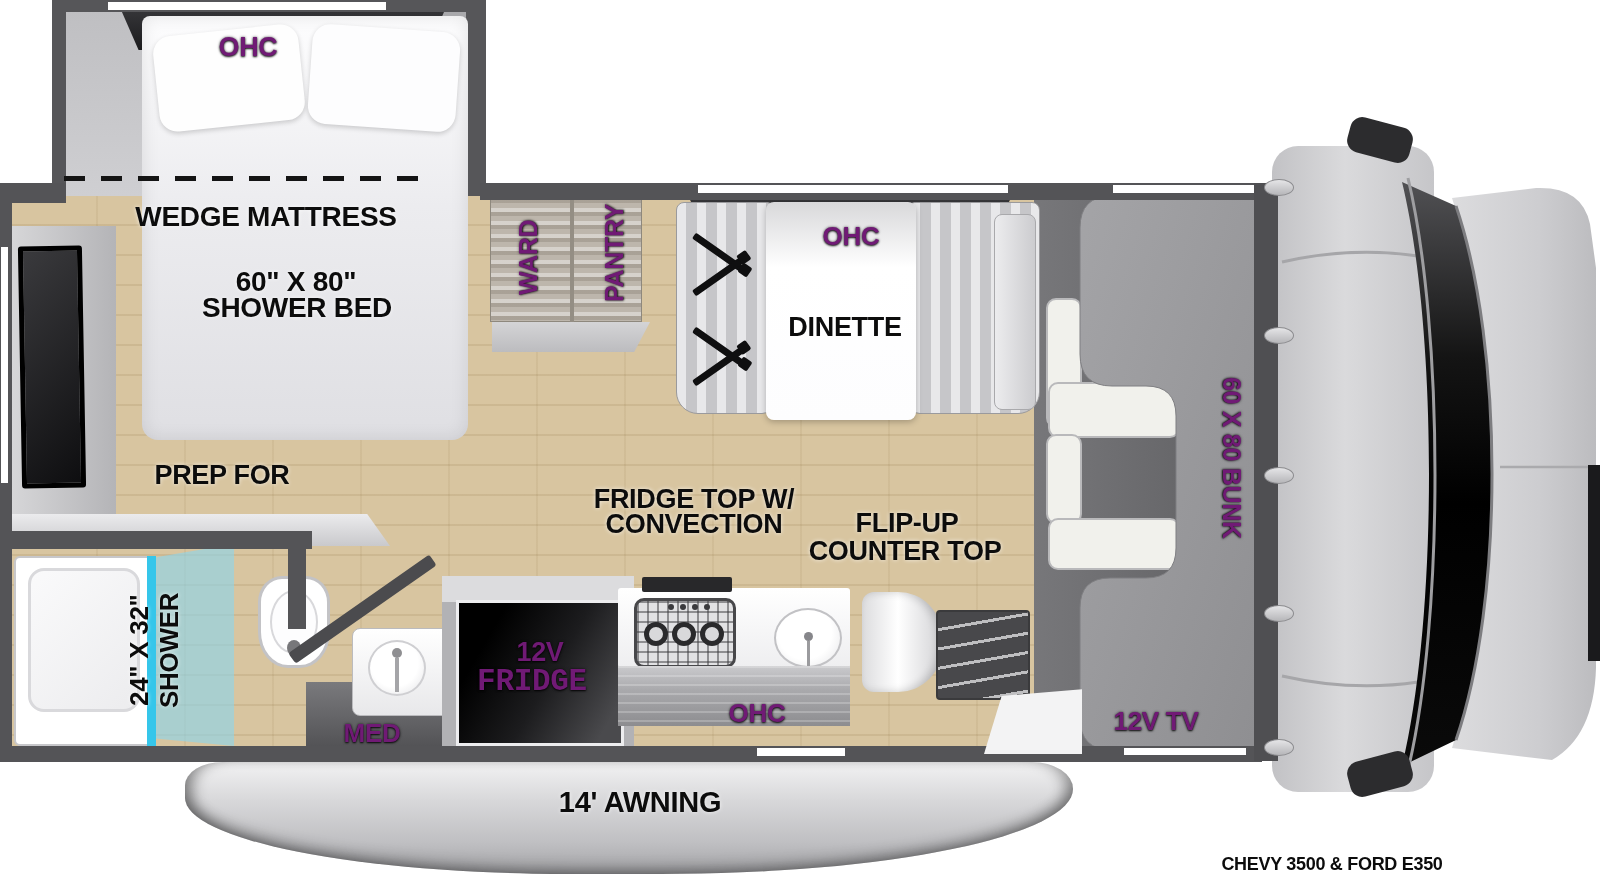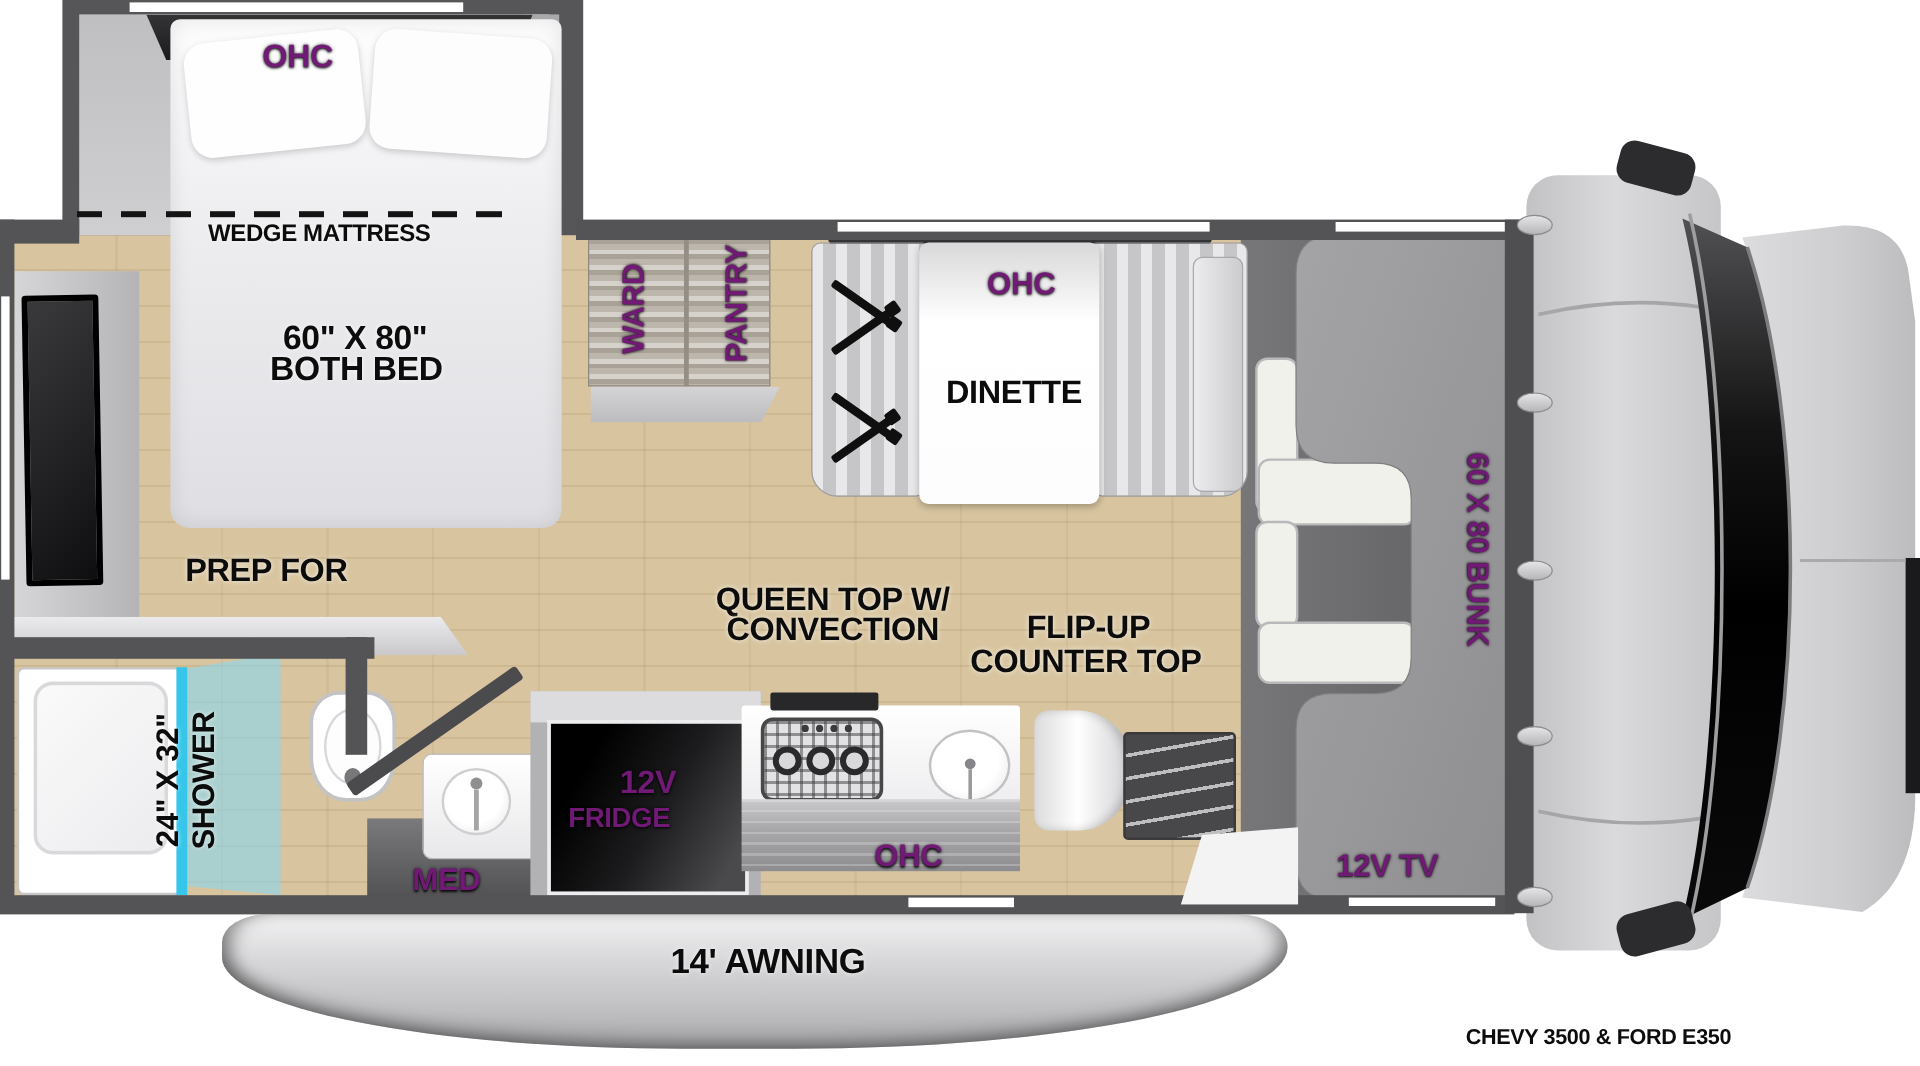--- a/index.html
+++ b/index.html
@@ -83,23 +83,23 @@
   <div style="left:142px;top:16px;width:326px;height:424px;
        background:linear-gradient(180deg,#fdfdfe 0%,#ececef 45%,#dfdfe3 100%);
        border-radius:8px 8px 16px 16px;box-shadow:inset 0 0 18px rgba(0,0,0,.10);"></div>
   <div style="left:156px;top:30px;width:146px;height:96px;transform:rotate(-6deg);
        background:#fefefe;border-radius:18px;box-shadow:0 2px 5px rgba(0,0,0,.18);"></div>
   <div style="left:310px;top:28px;width:148px;height:100px;transform:rotate(4deg);
        background:#fdfdfe;border-radius:18px;box-shadow:0 2px 5px rgba(0,0,0,.18);"></div>
   <div style="left:64px;top:176px;width:362px;height:5px;
        background:repeating-linear-gradient(90deg,#141414 0 21px,transparent 21px 37px);"></div>
   <div class="lbl light" style="left:186px;top:32px;width:124px;height:30px;font-size:27px;">OHC</div>
-  <div class="lbl dark" style="left:86px;top:180px;width:360px;height:30px;font-size:20px;">WEDGE MATTRESS</div>
+  <div class="lbl dark" style="left:86px;top:202px;width:360px;height:30px;font-size:28px;">WEDGE MATTRESS</div>
   <div class="lbl dark" style="left:196px;top:268px;width:200px;height:28px;font-size:28px;">60" X 80"</div>
-  <div class="lbl dark" style="left:187px;top:294px;width:220px;height:28px;font-size:28px;">BOTH BED</div>
+  <div class="lbl dark" style="left:187px;top:294px;width:220px;height:28px;font-size:28px;">SHOWER BED</div>
 
   <div style="left:12px;top:226px;width:104px;height:298px;
        background:linear-gradient(90deg,#d6d6d8,#b4b4b7);"></div>
   <div style="left:20px;top:246px;width:64px;height:242px;transform:rotate(-1deg);
        background:linear-gradient(135deg,#3a3a3d,#0e0e10);border:5px solid #000;border-radius:3px;"></div>
   <div class="lbl dark" style="left:132px;top:462px;width:180px;height:26px;font-size:27px;">PREP FOR</div>
   <div style="left:10px;top:514px;width:380px;height:32px;
        clip-path:polygon(0 0,94% 0,100% 100%,0 100%);background:linear-gradient(180deg,#ebebed,#c9c9cc);"></div>
 
   <div style="left:490px;top:194px;width:152px;height:128px;
@@ -162,21 +162,21 @@
   <div class="wall" style="left:288px;top:531px;width:18px;height:98px;"></div>
   <div style="left:292px;top:652px;width:172px;height:13px;background:#4b4b4e;
        border-radius:3px;transform:rotate(-35deg);transform-origin:left center;"></div>
 
   <div style="left:442px;top:576px;width:192px;height:180px;background:#b2b2b5;"></div>
   <div style="left:442px;top:576px;width:192px;height:26px;background:#dcdcde;"></div>
   <div style="left:456px;top:600px;width:168px;height:146px;
        background:linear-gradient(120deg,#000 20%,#1c1c1e 55%,#4a4a4d 90%);border:3px solid #ededef;
        display:flex;flex-direction:column;align-items:center;justify-content:center;position:absolute;"></div>
   <div class="lbl light" style="left:480px;top:638px;width:120px;height:28px;font-size:27px;">12V</div>
-  <div class="lbl light" style="left:456px;top:667px;width:120px;height:28px;font-size:23px;">FRIDGE</div>
+  <div class="lbl light" style="left:472px;top:667px;width:120px;height:28px;font-size:31px;font-family:Liberation Mono, monospace;">FRIDGE</div>
 
   <div style="left:618px;top:588px;width:232px;height:80px;
        background:linear-gradient(180deg,#ffffff,#eeeef0);border-radius:3px;"></div>
   <div style="left:642px;top:577px;width:90px;height:15px;background:#28282a;border-radius:2px;"></div>
   <div style="left:634px;top:598px;width:102px;height:70px;
        background-color:#e2e2e4;border:3px solid #47474a;border-radius:10px;
        background-image:repeating-linear-gradient(90deg,rgba(60,60,63,.5) 0 2px,transparent 2px 10px),
                         repeating-linear-gradient(180deg,rgba(60,60,63,.5) 0 2px,transparent 2px 10px);"></div>
   <div style="left:668px;top:604px;width:6px;height:6px;background:#3a3a3d;border-radius:50%;"></div>
   <div style="left:680px;top:604px;width:6px;height:6px;background:#3a3a3d;border-radius:50%;"></div>
@@ -194,21 +194,21 @@
        background-image:repeating-linear-gradient(180deg,rgba(255,255,255,.22) 0 2px,transparent 2px 9px),
                         linear-gradient(180deg,#cacacd 0%,#a9a9ac 40%,#8d8d90 100%);"></div>
   <div class="lbl light" style="left:720px;top:699px;width:74px;height:28px;font-size:26px;">OHC</div>
   <div style="left:862px;top:592px;width:80px;height:100px;
        background:linear-gradient(90deg,#dcdcde,#ffffff 45%,#d2d2d5);border-radius:12px 44px 44px 12px;
        box-shadow:inset -4px 0 8px rgba(0,0,0,.18);"></div>
   <div style="left:936px;top:610px;width:94px;height:90px;
        background-color:#48484b;border:2px solid #3a3a3c;border-radius:4px;
        background-image:repeating-linear-gradient(170deg,transparent 0 16px,rgba(230,230,232,.75) 16px 19px);"></div>
 
-  <div class="lbl dark" style="left:584px;top:486px;width:220px;height:26px;font-size:27px;">QUEEN TOP W/</div>
+  <div class="lbl dark" style="left:584px;top:486px;width:220px;height:26px;font-size:27px;">FRIDGE TOP W/</div>
   <div class="lbl dark" style="left:584px;top:511px;width:220px;height:26px;font-size:27px;">CONVECTION</div>
   <div class="lbl dark" style="left:807px;top:510px;width:200px;height:26px;font-size:27px;">FLIP-UP</div>
   <div class="lbl dark" style="left:805px;top:538px;width:200px;height:26px;font-size:27px;">COUNTER TOP</div>
 
   <div class="seat" style="left:1046px;top:298px;width:36px;height:130px;"></div>
   <div class="seat" style="left:1048px;top:382px;width:132px;height:56px;"></div>
   <div class="seat" style="left:1046px;top:434px;width:36px;height:90px;"></div>
   <div class="seat" style="left:1048px;top:518px;width:132px;height:52px;"></div>
 
   <svg style="left:1040px;top:190px;" width="240" height="570" viewBox="1040 190 240 570">

